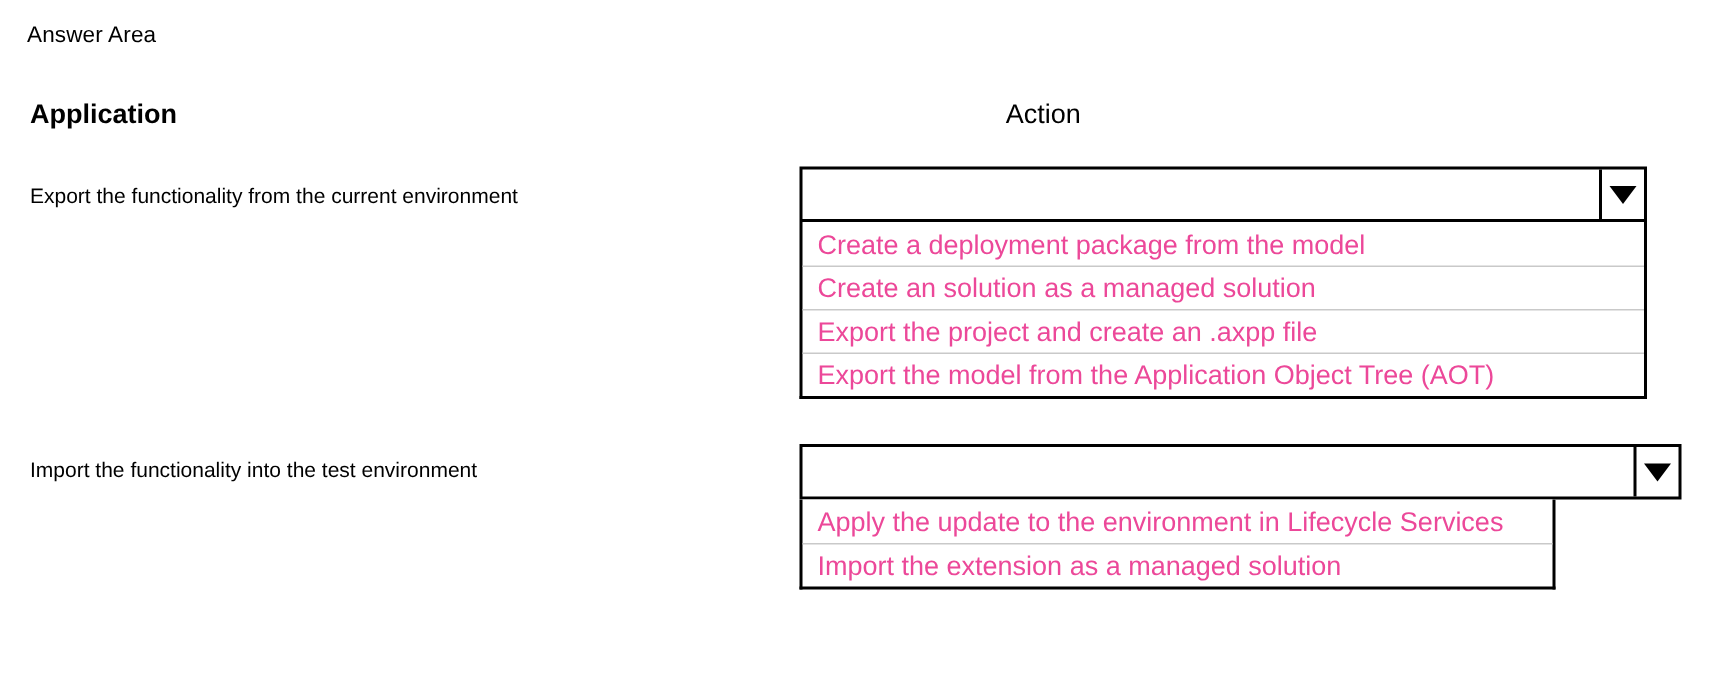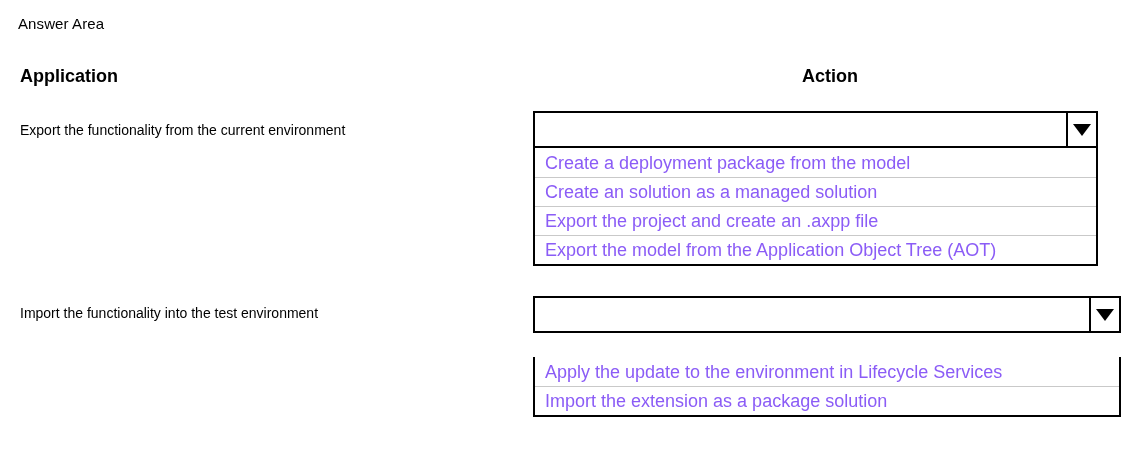--- a/index.html
+++ b/index.html
@@ -31,23 +31,23 @@
     left: 20px;
     top: 64px;
     font-size: 18px;
     font-weight: bold;
     line-height: 24px;
   }
   #action-header {
     left: 533px;
     top: 64px;
     width: 325px;
-    text-align: right;
+    text-align: center;
     font-size: 18px;
-    font-weight: bold;
+    font-weight: normal;
     line-height: 24px;
   }
 
   
   .requirement-label {
     left: 20px;
     font-size: 14px;
     line-height: 24px;
     white-space: nowrap;
   }
@@ -100,31 +100,31 @@
   .dropdown-option {
     box-sizing: border-box;
     height: 29px;
     display: flex;
     align-items: center;
     padding-left: 10px;
     font-size: 18px;
     line-height: 22px;
     white-space: nowrap;
     border-top: 1px solid #c9c9c9;
-    color: #8b5cf6;
+    color: #ec4899;
   }
   .dropdown-option.first { border-top: none; }
 
   
   #combo-0  { left: 533px; top: 111px; width: 565px; }
   #list-0   { left: 533px; top: 148px; width: 565px; }
 
   
   #combo-1  { left: 533px; top: 296px; width: 588px; }
-  #list-1   { left: 533px; top: 333px; width: 588px; margin-top: 24px; }
+  #list-1   { left: 533px; top: 333px; width: 504px; }
 </style>
 </head>
 <body>
 
 <div class="abs" id="answer-area-title">Answer Area</div>
 
 <div class="abs" id="requirement-header">Application</div>
 
 <div class="abs" id="action-header">Action</div>
 
@@ -148,14 +148,14 @@
 
 <div class="abs combo" id="combo-1">
   <div class="combo-value"></div>
   <div class="combo-arrow-btn">
     <span class="arrow-glyph"></span>
   </div>
 </div>
 
 <div class="abs dropdown-list" id="list-1">
   <div class="dropdown-option first">Apply the update to the environment in Lifecycle Services</div>
-  <div class="dropdown-option">Import the extension as a package solution</div>
+  <div class="dropdown-option">Import the extension as a managed solution</div>
 </div>
 
 </body></html>

